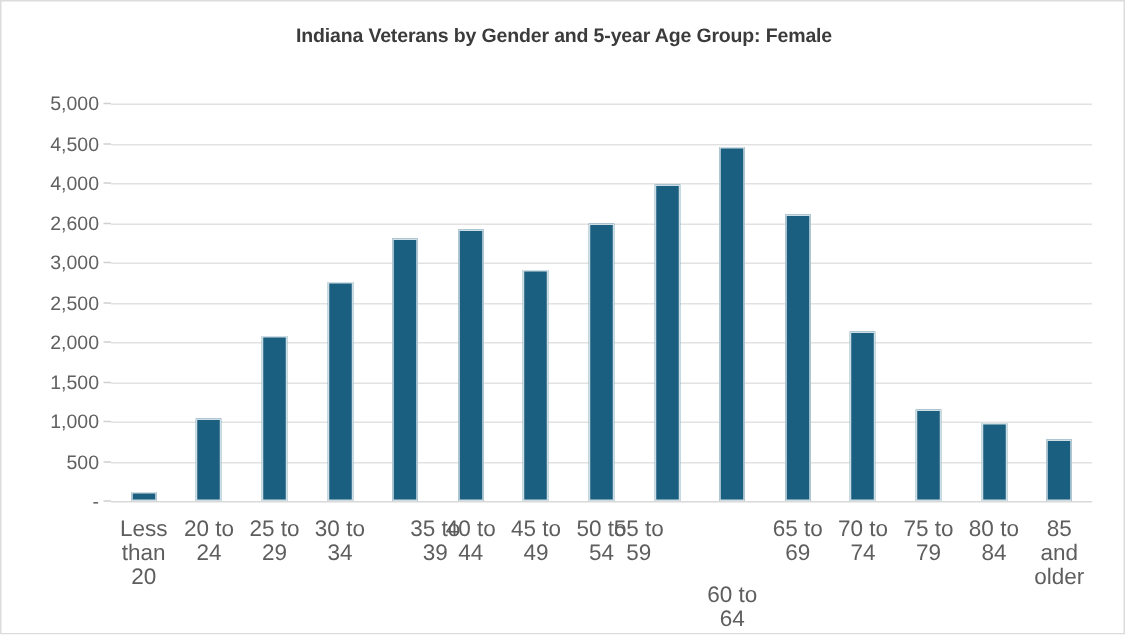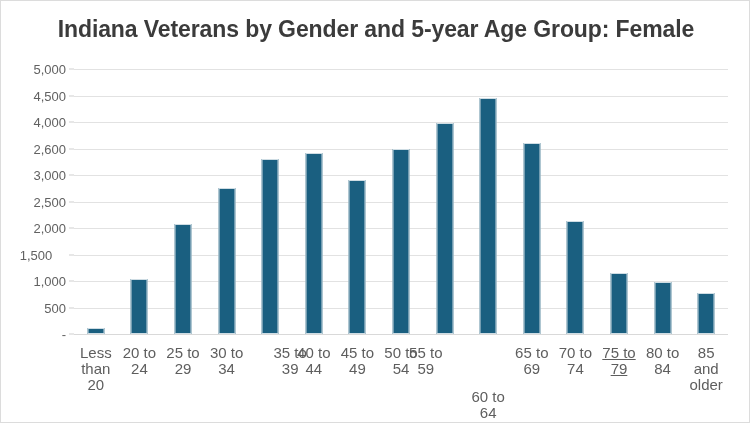--- a/index.html
+++ b/index.html
@@ -18,21 +18,21 @@
     background: #ffffff;
     border: 1px solid #dcdcdc;
     overflow: hidden;
   }
   #chart-title {
     position: absolute;
     top: 15px;
     left: 0;
     width: 750px;
     text-align: center;
-    font-size: 23px;
+    font-size: 13px;
     font-weight: bold;
     color: #3b3b3b;
     letter-spacing: -0.1px;
   }
   
   #plot {
     position: absolute;
     left: 73px;
     top: 68px;
     width: 654px;
@@ -178,21 +178,21 @@
     <div class="ytick-label" style="top: 121px;">4,000</div>
     <div class="ytick-dash" style="top: 121px;"></div>
     <div class="ytick-label" style="top: 147.5px;">2,600</div>
     <div class="ytick-dash" style="top: 147.5px;"></div>
     <div class="ytick-label" style="top: 174px;">3,000</div>
     <div class="ytick-dash" style="top: 174px;"></div>
     <div class="ytick-label" style="top: 200.5px;">2,500</div>
     <div class="ytick-dash" style="top: 200.5px;"></div>
     <div class="ytick-label" style="top: 227px;">2,000</div>
     <div class="ytick-dash" style="top: 227px;"></div>
-    <div class="ytick-label" style="top: 253.5px; text-align: center;">1,500</div>
+    <div class="ytick-label" style="top: 253.5px;">1,500</div>
     <div class="ytick-dash" style="top: 253.5px;"></div>
     <div class="ytick-label" style="top: 280px;">1,000</div>
     <div class="ytick-dash" style="top: 280px;"></div>
     <div class="ytick-label" style="top: 306.5px;">500</div>
     <div class="ytick-dash" style="top: 306.5px;"></div>
     <div class="ytick-label" style="top: 333px;">-</div>
     <div class="ytick-dash" style="top: 333px;"></div>
     <div class="xtick-label" style="left: 73px; width: 43.6px;">Less
 than
 20</div>
@@ -211,20 +211,20 @@
     <div class="xtick-label" style="left: 378.2px; width: 43.6px;">50 to
 54</div>
     <div class="xtick-label" style="left: 403px; width: 43.6px;">55 to
 59</div>
     <div class="xtick-label" style="left: 465.4px; width: 43.6px; margin-top: 44px;">60 to
 64</div>
     <div class="xtick-label" style="left: 509px; width: 43.6px;">65 to
 69</div>
     <div class="xtick-label" style="left: 552.6px; width: 43.6px;">70 to
 74</div>
-    <div class="xtick-label" style="left: 596.2px; width: 43.6px; text-decoration: underline;">75 to
+    <div class="xtick-label" style="left: 596.2px; width: 43.6px;">75 to
 79</div>
     <div class="xtick-label" style="left: 639.8px; width: 43.6px;">80 to
 84</div>
     <div class="xtick-label" style="left: 683.4px; width: 43.6px;">85
 and
 older</div>
   </div>
 
 </body></html>

